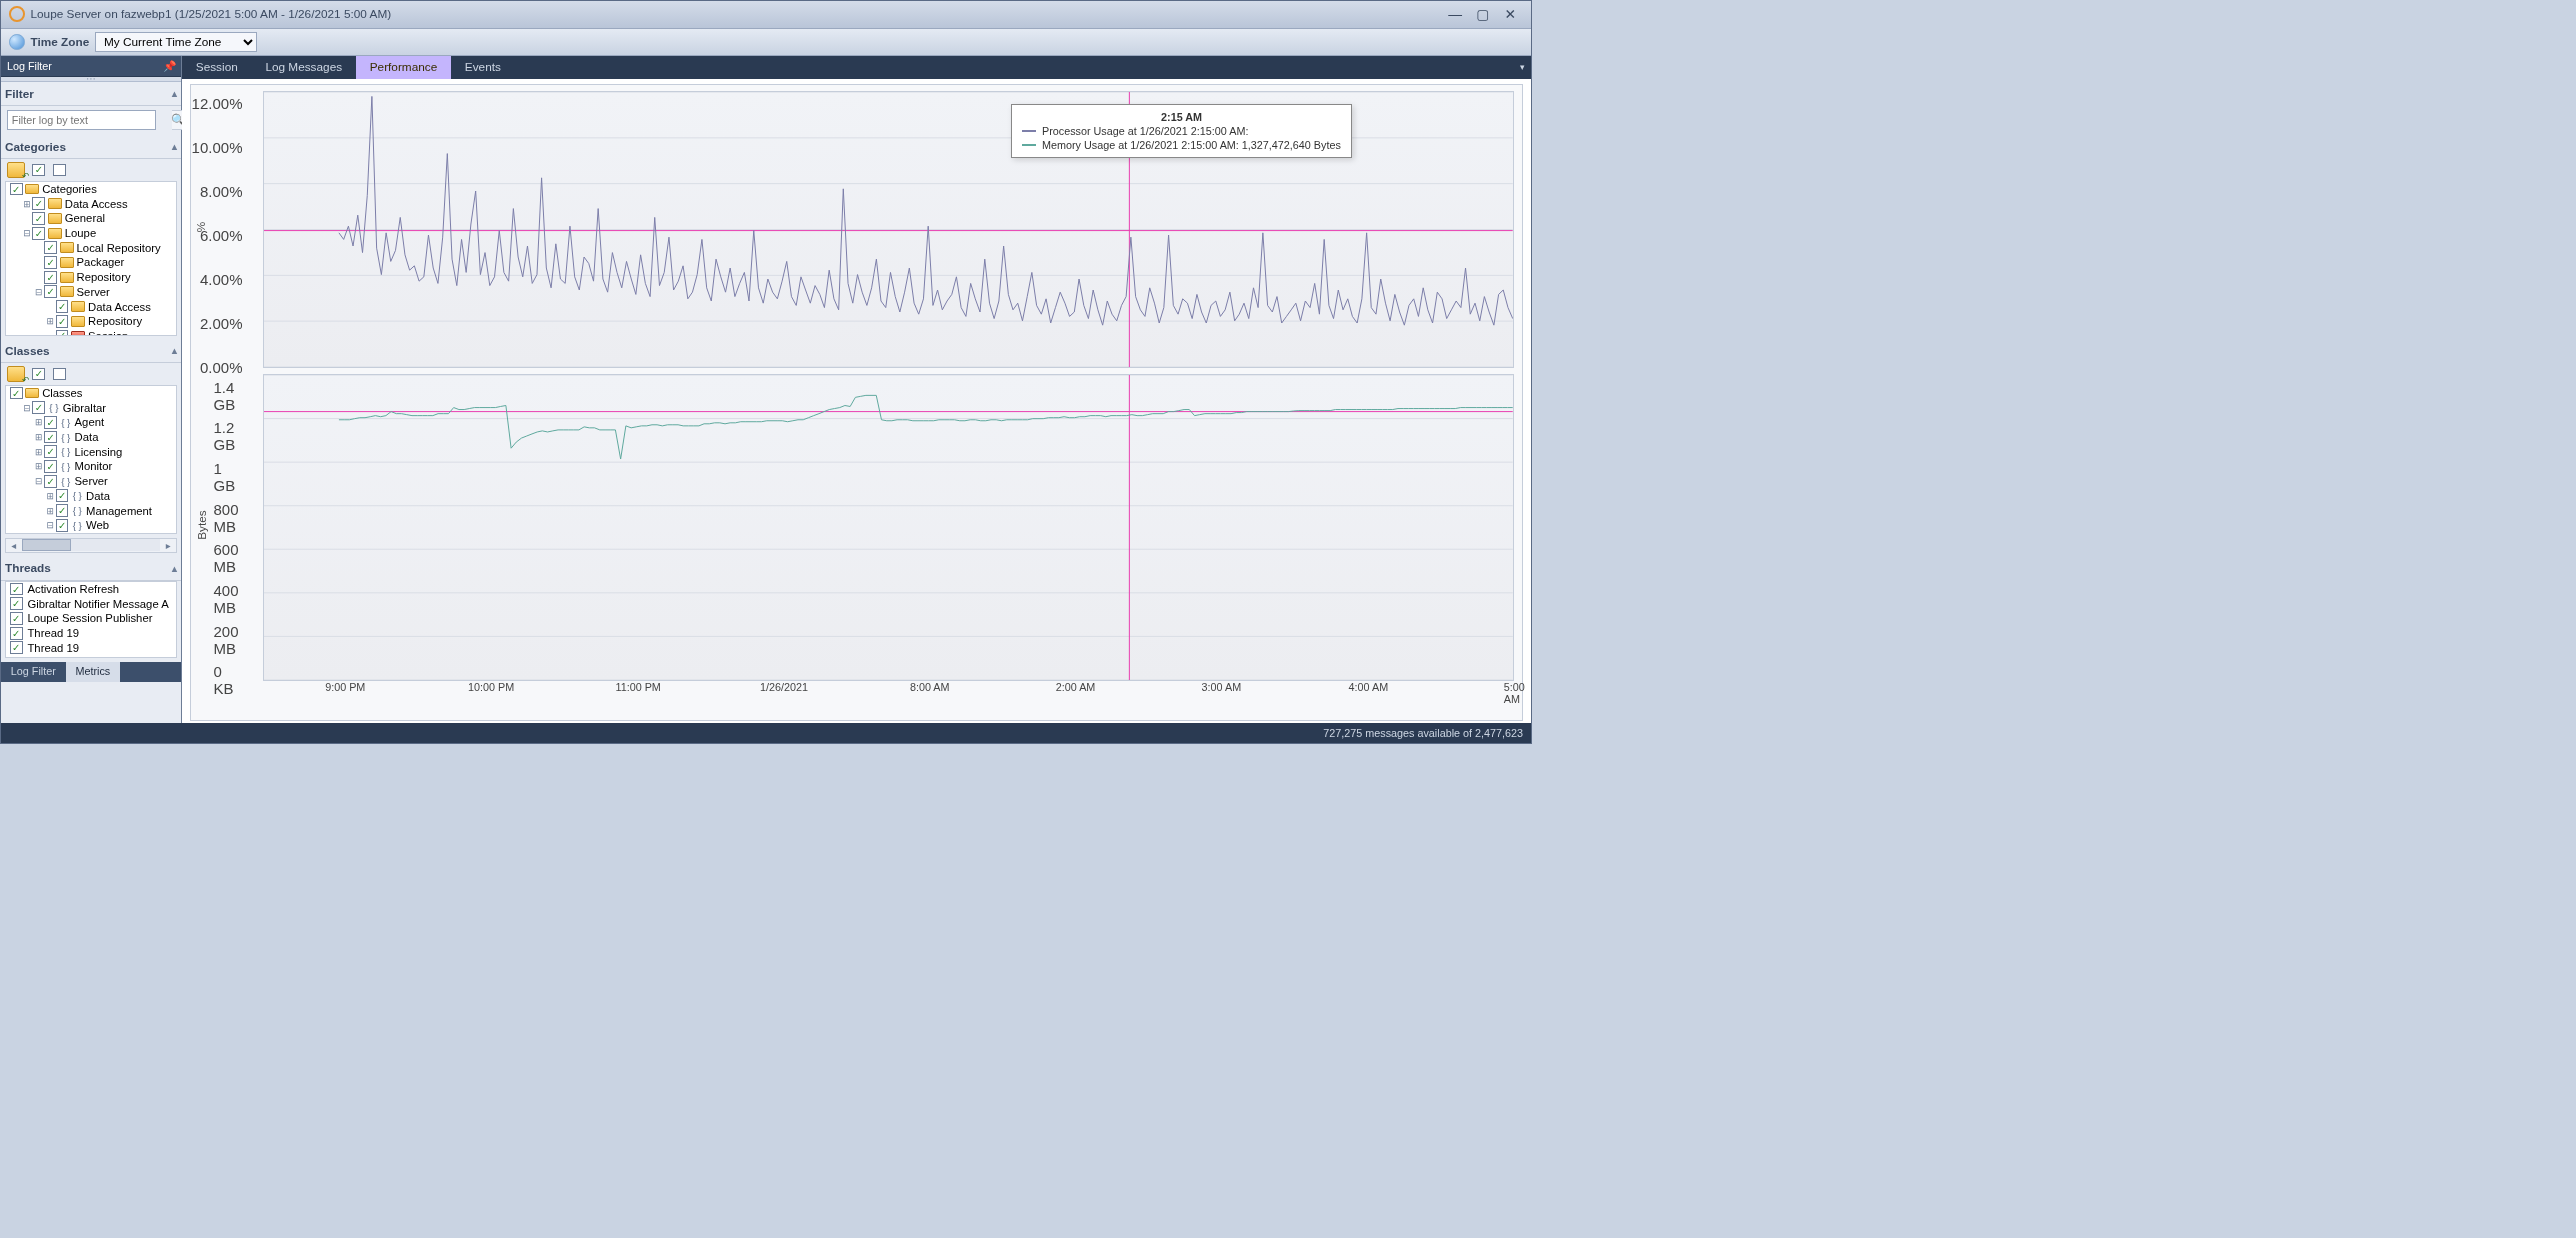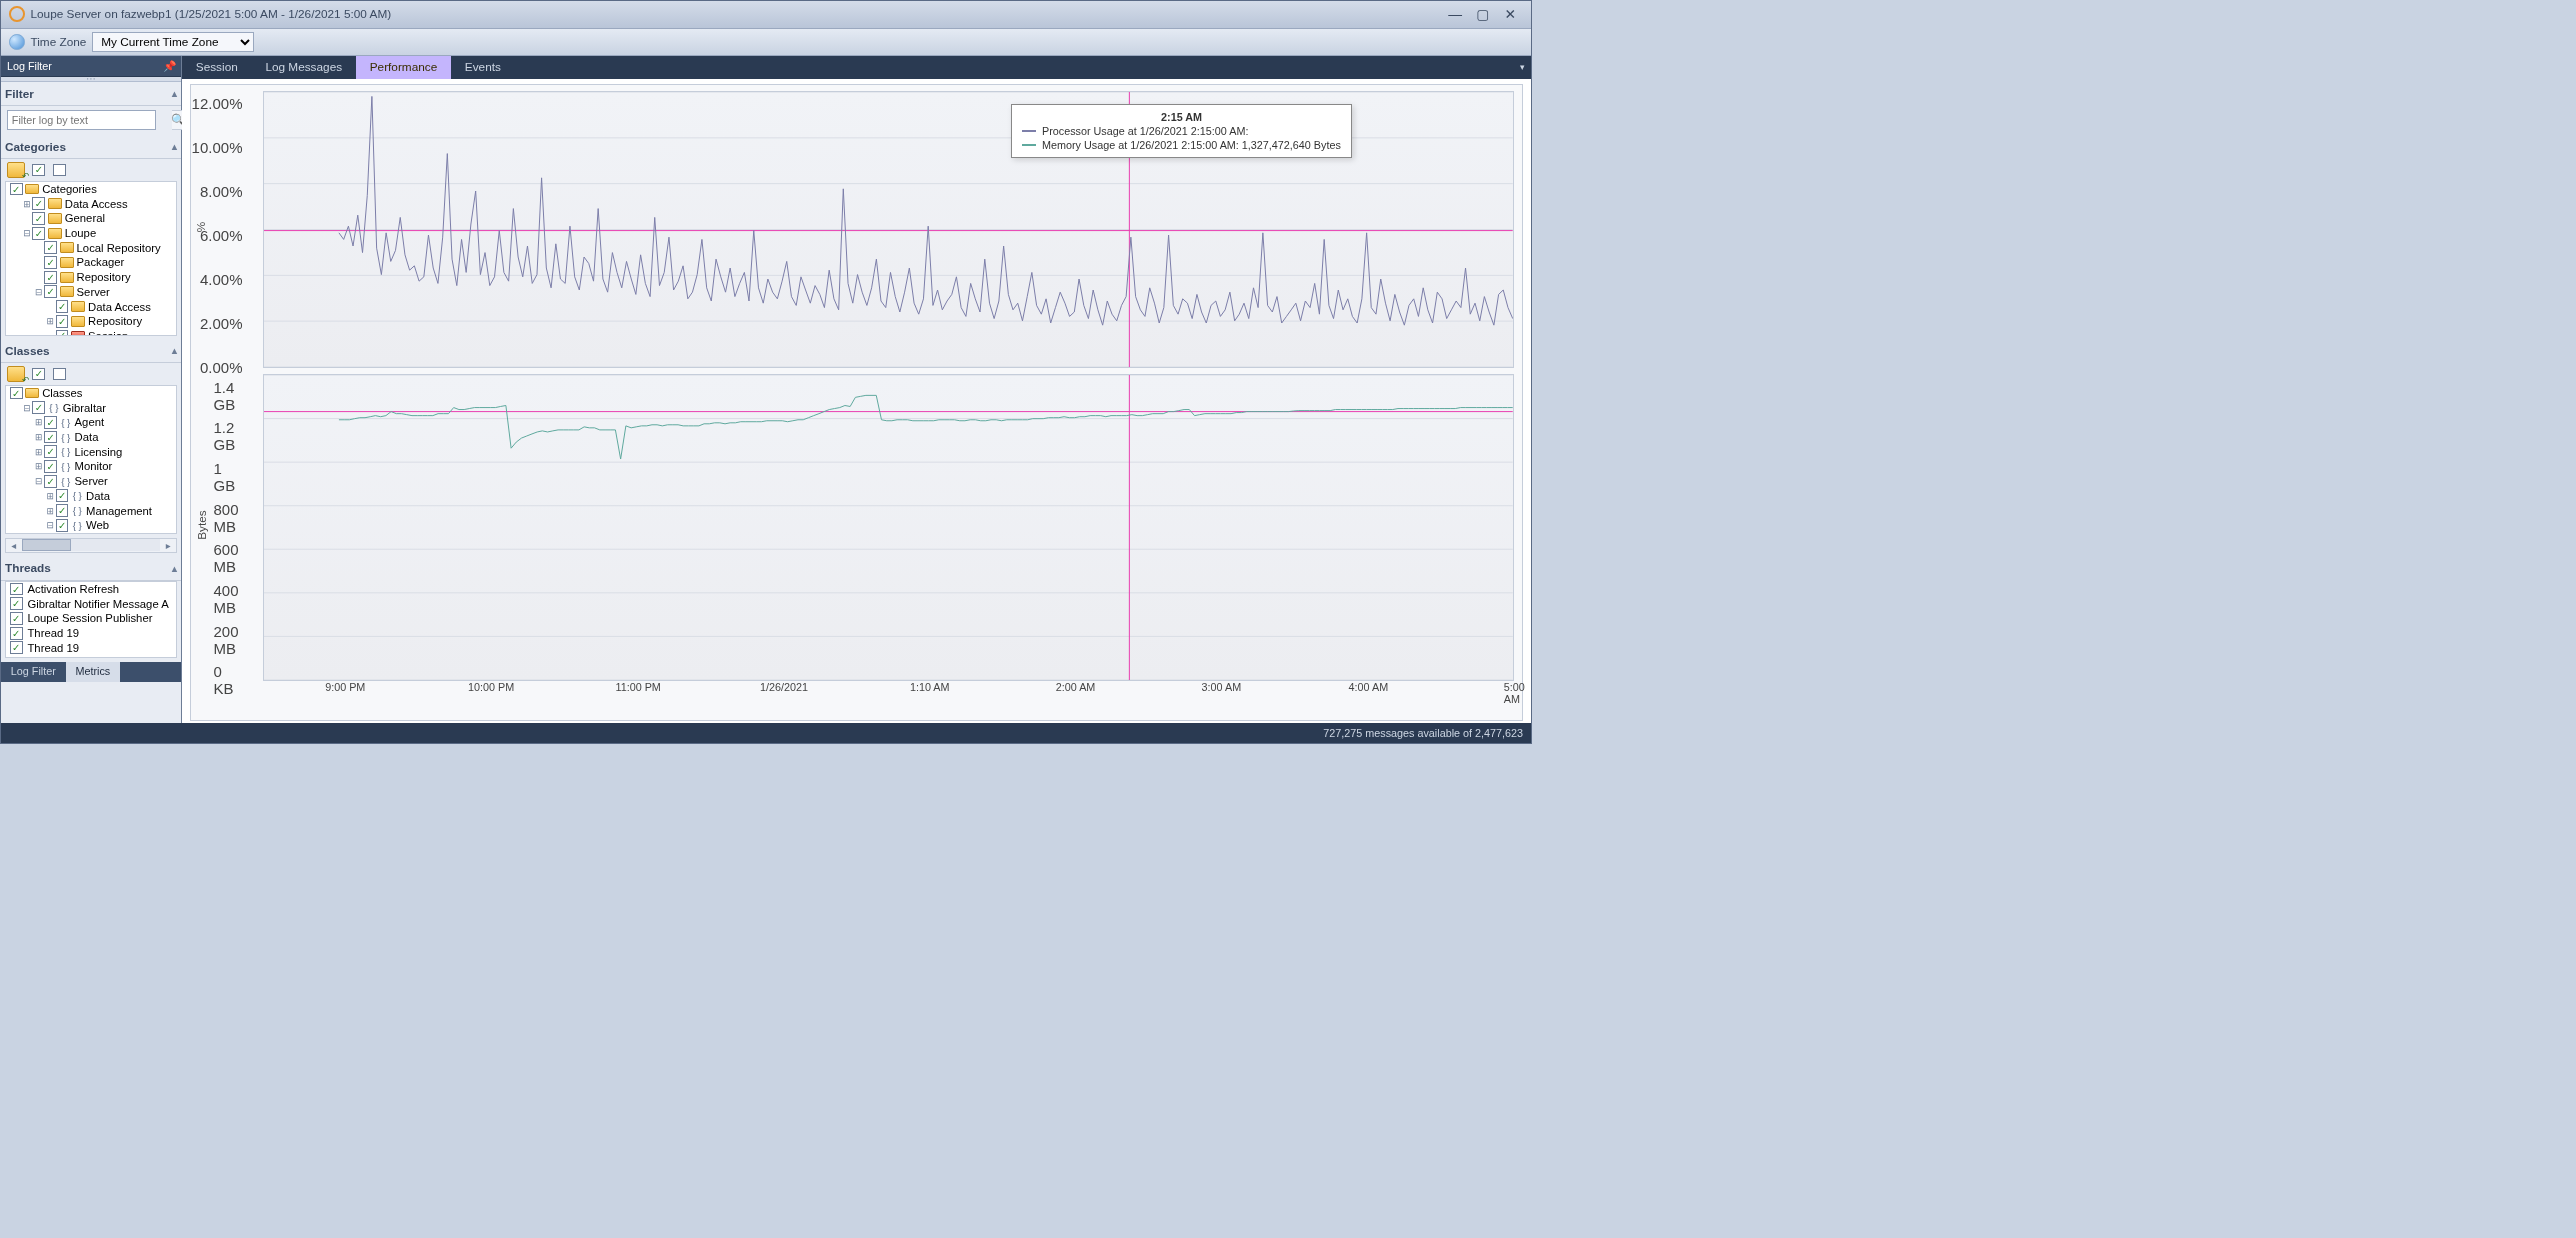--- a/index.html
+++ b/index.html
@@ -10,21 +10,21 @@
 
 .titlebar { height: 27.5px; background: linear-gradient(to bottom, #d4dce9, #b9c5d8); display: flex; align-items: center; padding: 0 7.9px; border-bottom: 1px solid #9aa8bf; }
 .titlebar .appicon { width: 15.7px; height: 15.7px; border: 2px solid #e8952f; border-radius: 50%; margin-right: 5.9px; }
 .titlebar .title { color: #3b4a61; flex: 1; }
 .titlebar .winctl { display: flex; gap: 2px; }
 .titlebar .winctl span { width: 25.6px; height: 17.7px; display: inline-flex; align-items: center; justify-content: center; color: #3b4a61; font-size: 13.8px; cursor: default; }
 
 
 .toolbar { height: 27.5px; background: linear-gradient(to bottom, #e4eaf3, #c9d3e2); display: flex; align-items: center; padding: 0 7.9px; border-bottom: 1px solid #9aa8bf; gap: 5.9px; }
 .toolbar .tzicon { width: 15.7px; height: 15.7px; border-radius: 50%; background: radial-gradient(circle at 30% 30%, #cfe8ff, #4a90d6); border: 1px solid #7aa8d6; }
-.toolbar .tzlabel { color: #3b4a61; }
+.toolbar .tzlabel { color: #3b4a61; font-weight: bold; }
 .toolbar select { font-size: 11.8px; background: #f5f7fb; border: 1px solid #9aa8bf; padding: 1px 17.7px 1px 3.9px; border-radius: 0; }
 
 
 .mainrow { flex: 1; display: flex; min-height: 0; }
 
 
 .left { width: 181px; background: #e8ecf3; border-right: 1px solid #6d7d96; display: flex; flex-direction: column; }
 .left .loghdr { height: 20.6px; background: #3c4f6b; color: #fff; display: flex; align-items: center; padding: 0 5.9px; font-size: 10.8px; border-bottom: 1px solid #2a3a52; }
 .left .loghdr .pin { margin-left: auto; width: 11.8px; height: 11.8px; color: #cdd6e3; }
 .left .splitter { height: 5.9px; background: #d6dde9; border-bottom: 1px solid #b2bdd0; cursor: ns-resize; display:flex; align-items:center; justify-content:center; }
@@ -405,21 +405,21 @@
                     <line y1="0" y2="310" x1="693.0" x2="693.0" stroke="#e83fb0" stroke-width="1" vector-effect="non-scaling-stroke"></line>
                     <path d="M60.0 45.5 L64.2 45.5 L68.4 45.5 L72.5 44.4 L76.7 43.4 L80.9 43.4 L85.1 42.4 L89.2 41.3 L93.4 42.4 L97.6 41.3 L101.8 37.2 L106.0 39.3 L110.1 39.3 L114.3 40.3 L118.5 41.3 L122.7 41.3 L126.8 41.3 L131.0 41.3 L135.2 41.3 L139.4 39.3 L143.6 39.3 L147.7 39.3 L151.9 33.1 L156.1 35.1 L160.3 35.1 L164.4 34.1 L168.6 33.1 L172.8 33.1 L177.0 33.1 L181.2 33.1 L185.3 33.1 L189.5 32.0 L193.7 31.0 L197.9 74.4 L202.0 68.2 L206.2 64.1 L210.4 62.0 L214.6 59.9 L218.8 57.9 L222.9 56.8 L227.1 57.9 L231.3 56.8 L235.5 55.8 L239.6 55.8 L243.8 55.8 L248.0 55.8 L252.2 55.8 L256.4 52.7 L260.5 53.7 L264.7 53.7 L268.9 55.8 L273.1 55.8 L277.2 55.8 L281.4 55.8 L285.6 85.4 L289.8 51.7 L294.0 53.7 L298.1 52.7 L302.3 51.7 L306.5 51.7 L310.7 50.6 L314.8 50.6 L319.0 51.7 L323.2 50.6 L327.4 50.6 L331.6 50.6 L335.7 51.7 L339.9 51.7 L344.1 51.7 L348.3 51.7 L352.4 49.6 L356.6 49.6 L360.8 48.6 L365.0 48.6 L369.2 49.6 L373.3 48.6 L377.5 48.6 L381.7 47.5 L385.9 47.5 L390.0 47.5 L394.2 47.5 L398.4 47.5 L402.6 46.5 L406.8 46.5 L410.9 46.5 L415.1 46.5 L419.3 47.5 L423.5 46.5 L427.6 45.5 L431.8 45.5 L436.0 43.4 L440.2 41.3 L444.4 39.3 L448.5 37.2 L452.7 35.1 L456.9 34.1 L461.1 33.1 L465.2 31.0 L469.4 32.0 L473.6 22.7 L477.8 21.7 L482.0 20.7 L486.1 20.7 L490.3 20.7 L494.5 45.5 L498.7 46.5 L502.8 46.5 L507.0 45.5 L511.2 45.5 L515.4 45.5 L519.6 46.5 L523.7 46.5 L527.9 46.5 L532.1 46.5 L536.3 46.5 L540.4 45.5 L544.6 45.5 L548.8 45.5 L553.0 45.5 L557.2 46.5 L561.3 46.5 L565.5 45.5 L569.7 45.5 L573.9 46.5 L578.0 46.5 L582.2 45.5 L586.4 45.5 L590.6 46.5 L594.8 45.5 L598.9 45.5 L603.1 45.5 L607.3 45.5 L611.5 45.5 L615.6 44.4 L619.8 44.4 L624.0 44.4 L628.2 43.4 L632.4 43.4 L636.5 43.4 L640.7 42.4 L644.9 43.4 L649.1 43.4 L653.2 42.4 L657.4 42.4 L661.6 41.3 L665.8 41.3 L670.0 41.3 L674.1 42.4 L678.3 41.3 L682.5 41.3 L686.7 41.3 L690.8 41.3 L695.0 40.3 L699.2 41.3 L703.4 41.3 L707.6 40.3 L711.7 39.3 L715.9 39.3 L720.1 39.3 L724.3 37.2 L728.4 37.2 L732.6 36.2 L736.8 35.1 L741.0 35.1 L745.2 41.3 L749.3 40.3 L753.5 39.3 L757.7 39.3 L761.9 39.3 L766.0 39.3 L770.2 39.3 L774.4 39.3 L778.6 38.2 L782.8 38.2 L786.9 37.2 L791.1 37.2 L795.3 37.2 L799.5 37.2 L803.6 37.2 L807.8 37.2 L812.0 37.2 L816.2 37.2 L820.4 37.2 L824.5 36.6 L828.7 36.2 L832.9 36.2 L837.1 36.2 L841.2 36.2 L845.4 36.2 L849.6 36.2 L853.8 36.2 L858.0 35.1 L862.1 35.1 L866.3 35.1 L870.5 35.1 L874.7 35.1 L878.8 35.1 L883.0 35.1 L887.2 35.1 L891.4 35.1 L895.6 35.1 L899.7 35.1 L903.9 35.1 L908.1 34.1 L912.3 34.1 L916.4 34.1 L920.6 34.1 L924.8 34.1 L929.0 34.1 L933.2 34.1 L937.3 34.1 L941.5 34.1 L945.7 34.1 L949.9 34.1 L954.0 34.1 L958.2 33.1 L962.4 33.1 L966.6 33.1 L970.8 33.1 L974.9 33.1 L979.1 33.1 L983.3 33.1 L987.5 33.1 L991.6 33.1 L995.8 33.1 L1000.0 33.1 " fill="none" stroke="#5fa99e" stroke-width="1" vector-effect="non-scaling-stroke"></path>
                   </svg>
               </div>
 
               <div class="xticks">
                 <div style="left:10.2%">9:00 PM</div>
                 <div style="left:21.4%">10:00 PM</div>
                 <div style="left:32.7%">11:00 PM</div>
                 <div style="left:43.9%">1/26/2021</div>
-                <div style="left:55.1%">1:10 AM</div>
+                <div style="left:55.1%">8:00 AM</div>
                 <div style="left:66.3%">2:00 AM</div>
                 <div style="left:77.5%">3:00 AM</div>
                 <div style="left:88.8%">4:00 AM</div>
                 <div style="left:100%">5:00 AM</div>
               </div>
             </div>
           </div>
         </div>
       </div>
     </div>

